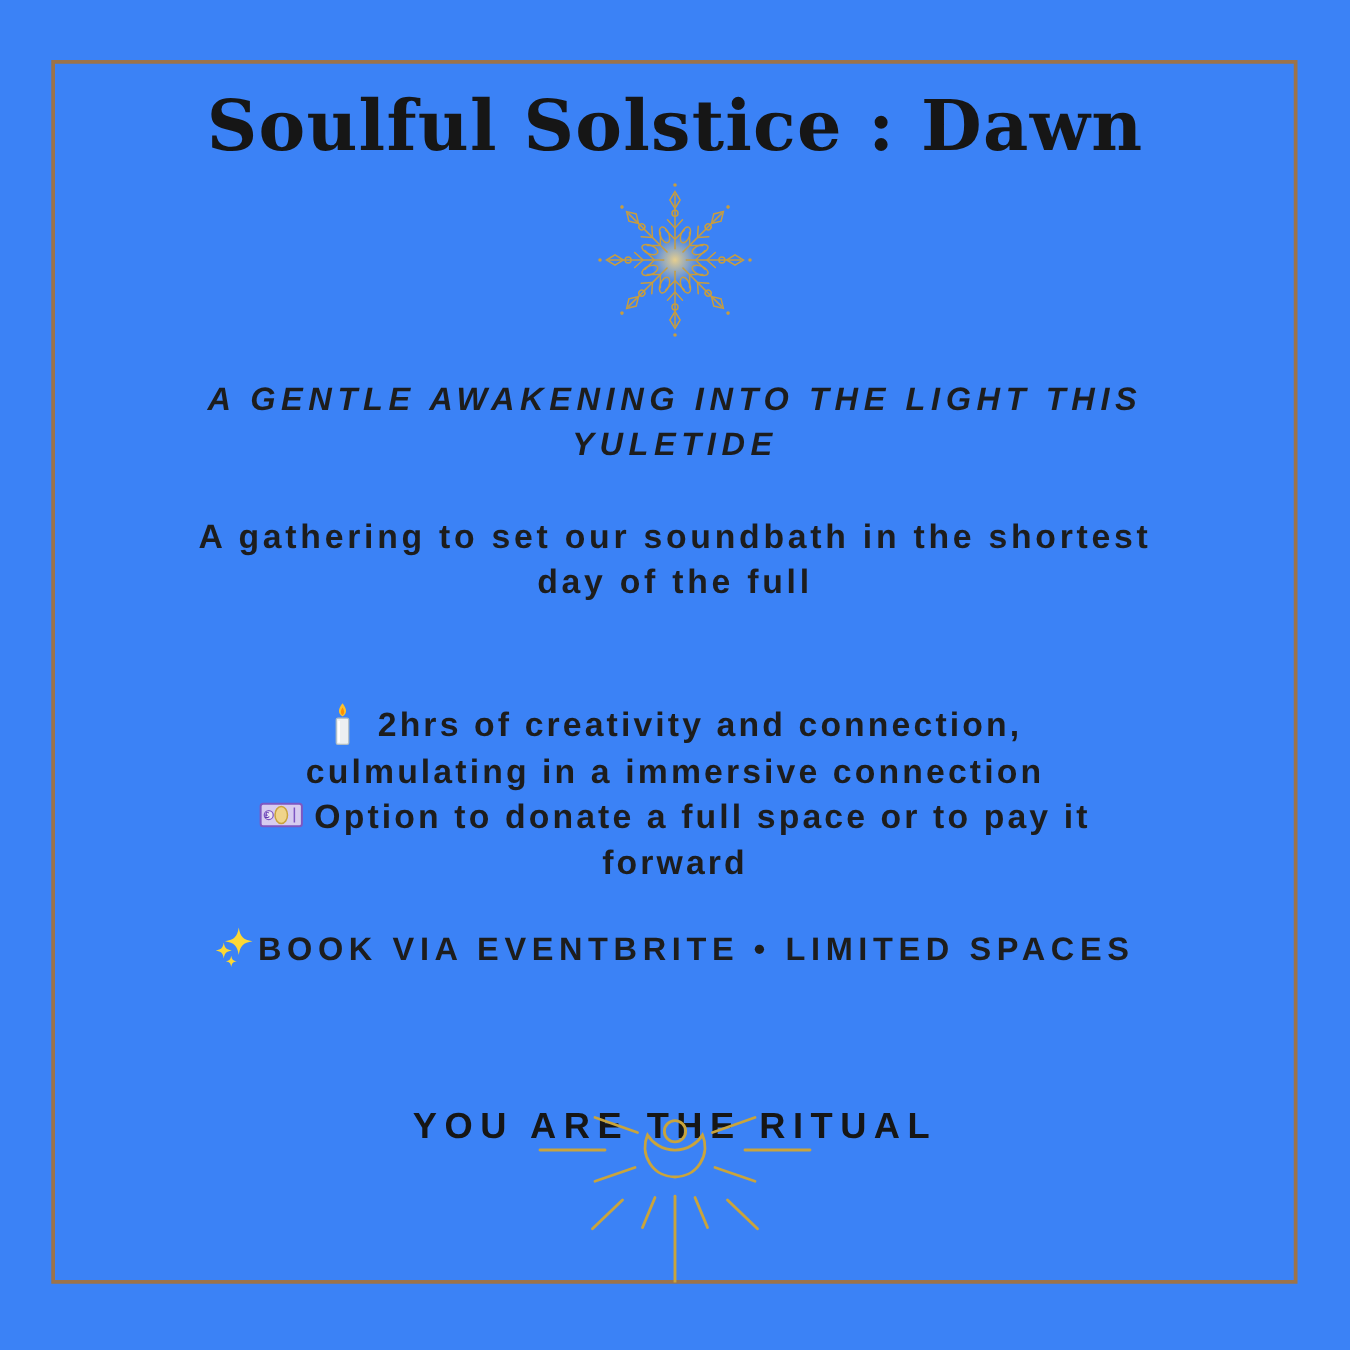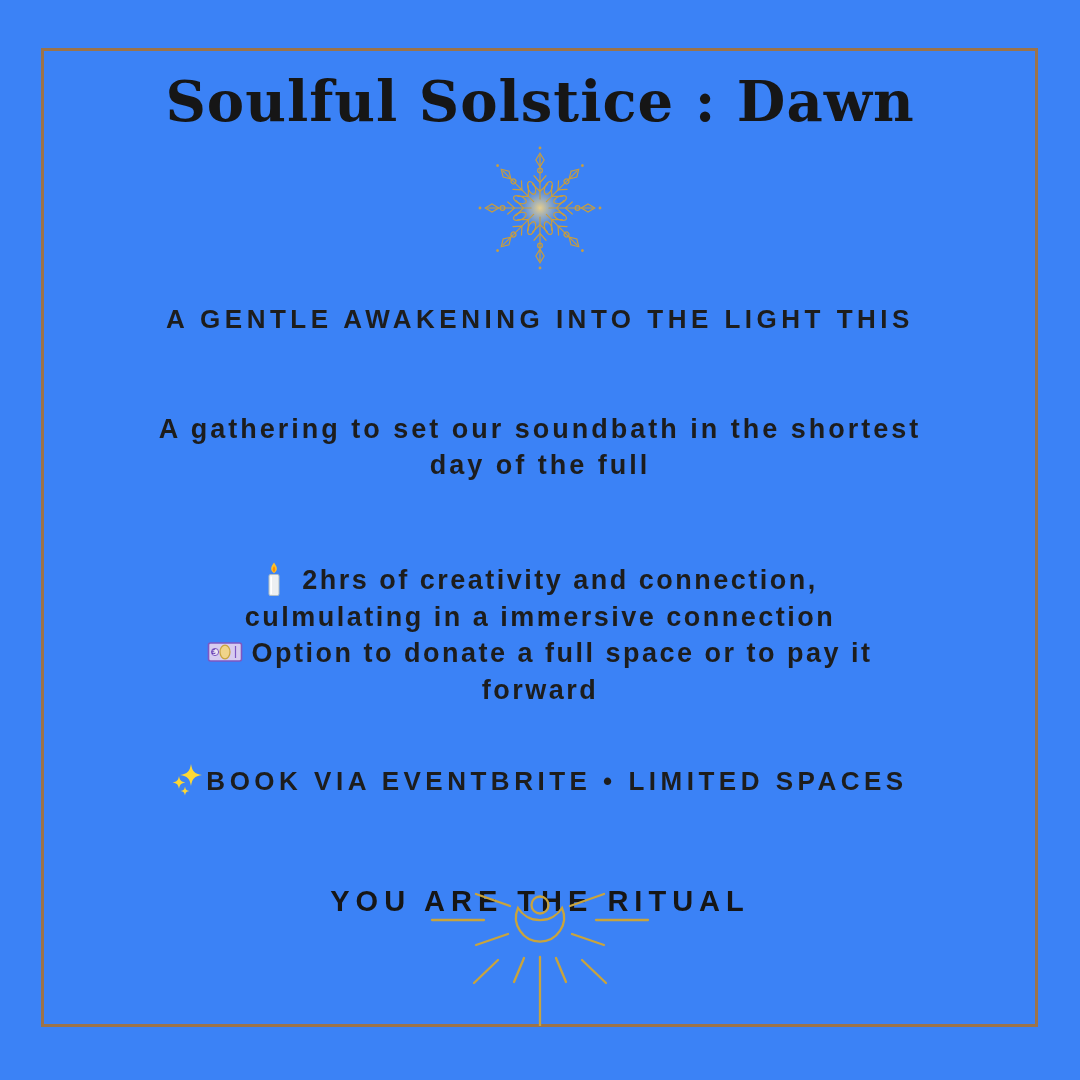--- a/index.html
+++ b/index.html
@@ -12,27 +12,27 @@
     border:3px solid #9c7349;box-sizing:border-box;
   }
   .center-abs{position:absolute;left:0;width:100%;text-align:center;}
   .title{
     top:68px;font-family:"DejaVu Serif",serif;font-weight:700;
     font-size:56px;letter-spacing:1px;color:#161616;
   }
   .snowflake-wrap{position:absolute;top:133px;left:0;width:100%;
     display:flex;justify-content:center;}
   .heading{top:301px;font-size:26px;font-weight:700;letter-spacing:4.5px;
-    line-height:36px;color:#1d1d1d;}
+    line-height:36px;color:#1d1d1d;font-style:italic;}
   .intro{top:411px;font-size:27px;font-weight:700;letter-spacing:3px;
     line-height:36px;color:#1d1d1d;}
   .details{top:521px;font-size:27px;font-weight:700;letter-spacing:2.5px;
     line-height:36.5px;color:#1d1d1d;margin-top:41px;}
   .booking{top:744px;font-size:26px;font-weight:700;letter-spacing:4.5px;
-    color:#1d1d1d;margin-top:22px;}
+    color:#1d1d1d;}
   .tagline{top:885px;font-size:29px;font-weight:700;letter-spacing:6px;
     color:#161616;}
   .moon-wrap{position:absolute;top:890px;left:0;width:100%;
     display:flex;justify-content:center;}
   .ico{display:inline-block;vertical-align:middle;margin-top:-6px;}
   .ico.candle{margin-right:16px;}
   .ico.pin{margin-right:12px;}
   .ico.note{margin-right:8px;}
   .ico.sparkles{margin-right:2px;}
 </style>
@@ -82,20 +82,21 @@
         <use href="#leaf" transform="rotate(202.5 100 100)"></use>
         <use href="#leaf" transform="rotate(247.5 100 100)"></use>
         <use href="#leaf" transform="rotate(292.5 100 100)"></use>
         <use href="#leaf" transform="rotate(337.5 100 100)"></use>
       </g>
     </svg>
   </div>
 
   <div class="center-abs heading">
     <div>A GENTLE AWAKENING INTO THE LIGHT THIS</div>
+    <div>YULETIDE</div>
   </div>
 
   <div class="center-abs intro">
     <div>A gathering to set our soundbath in the shortest</div>
     <div>day of the full</div>
   </div>
 
   <div class="center-abs details">
     <div>
       <svg class="ico candle" width="24" height="36" viewBox="0 0 24 36">

